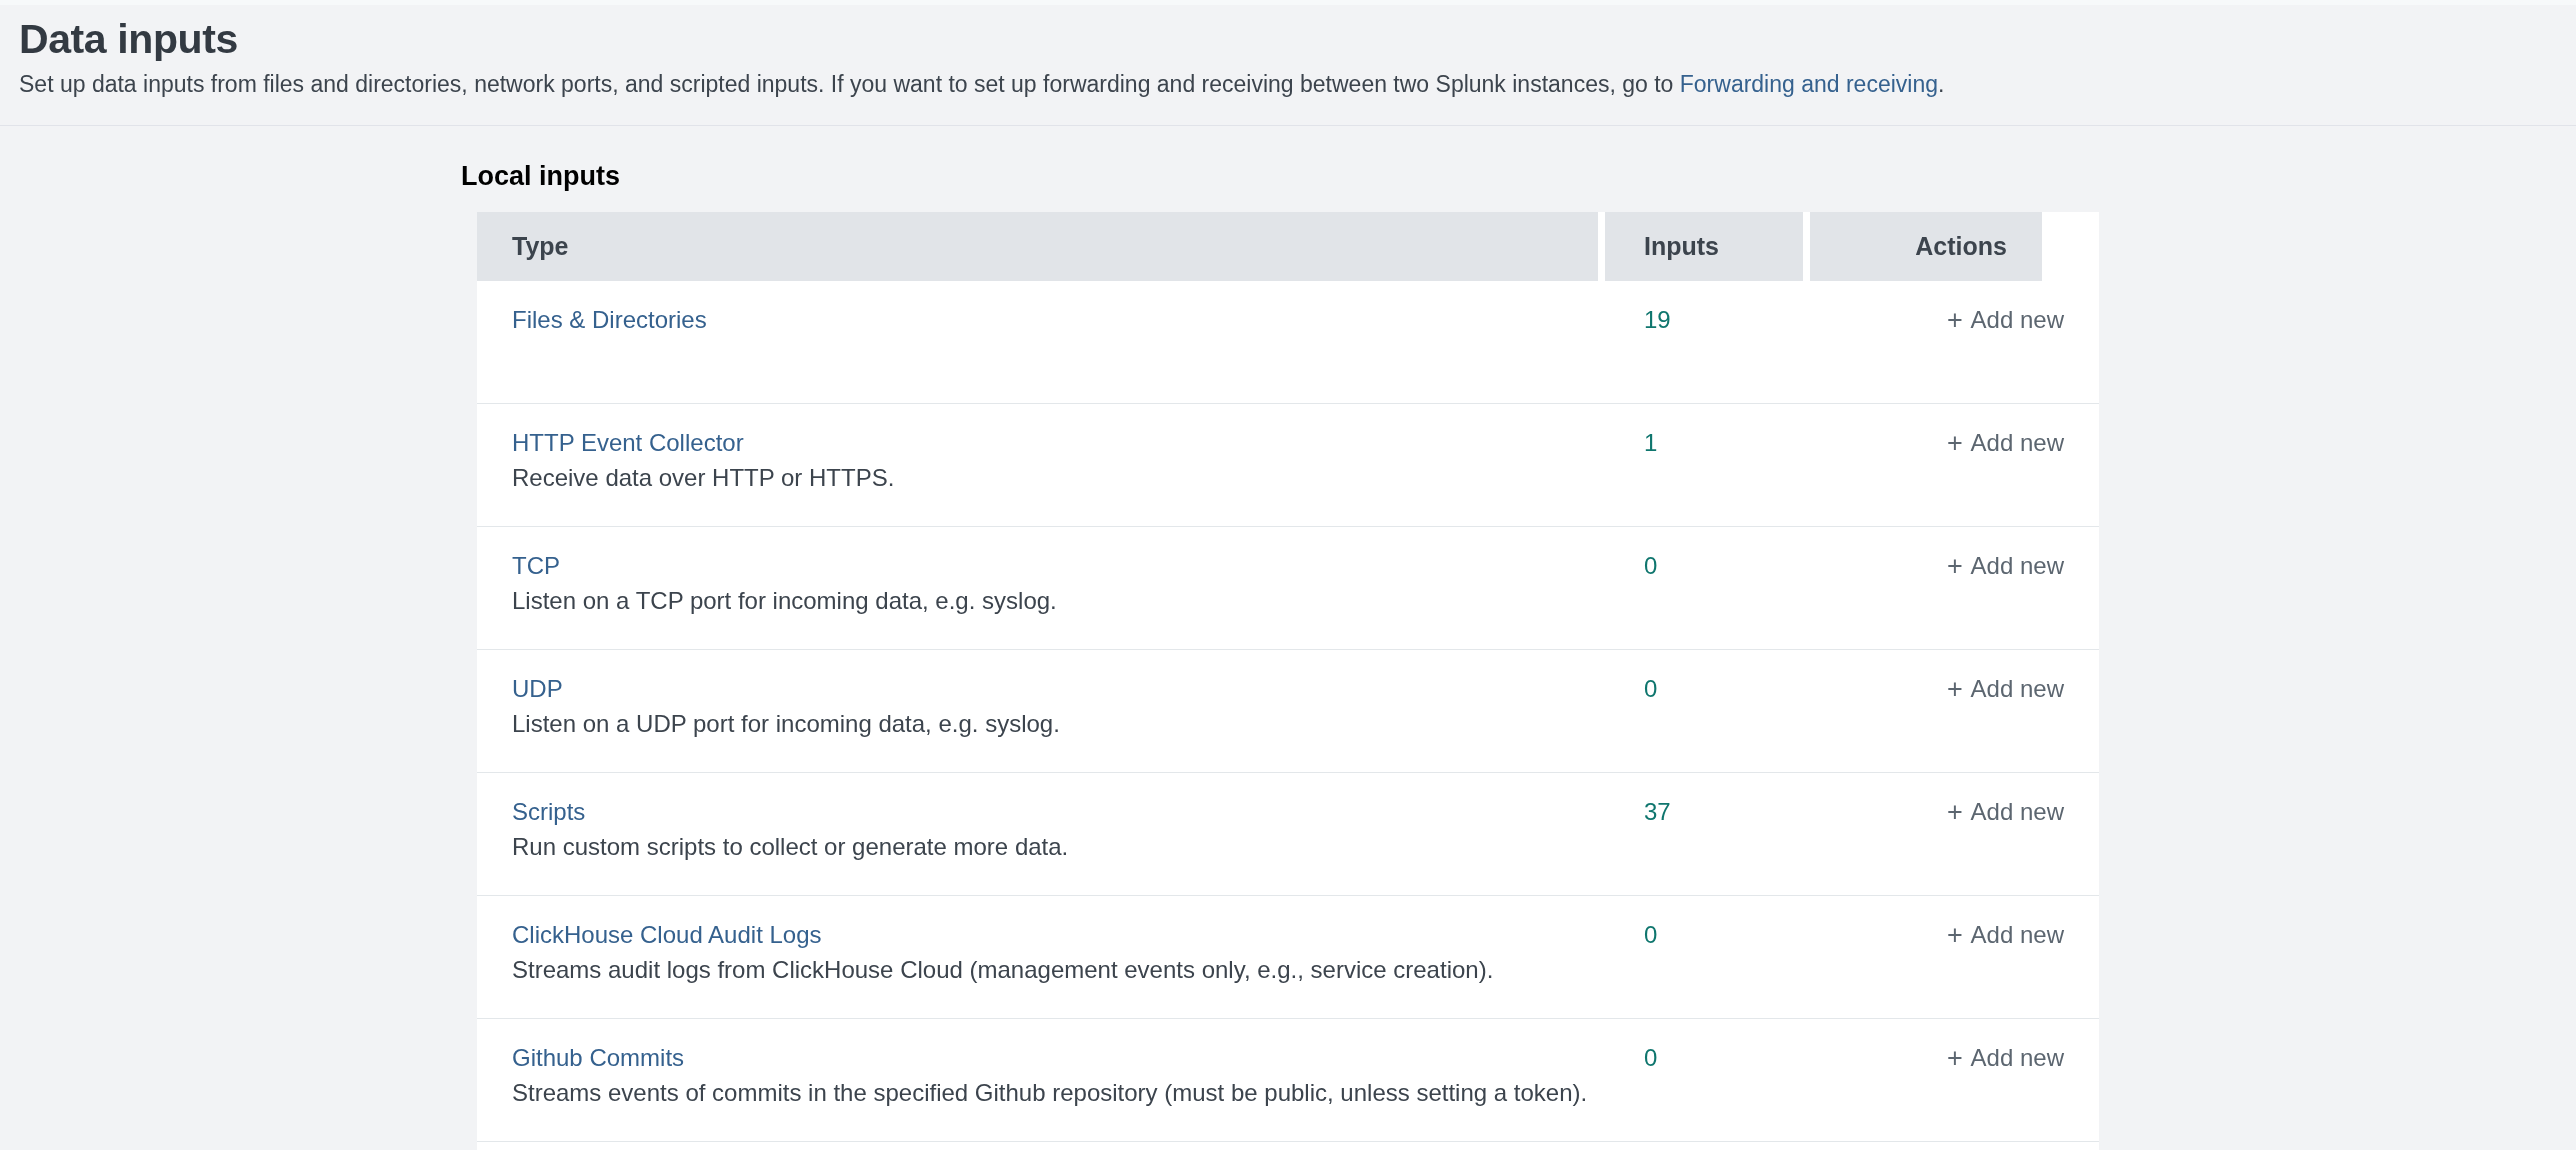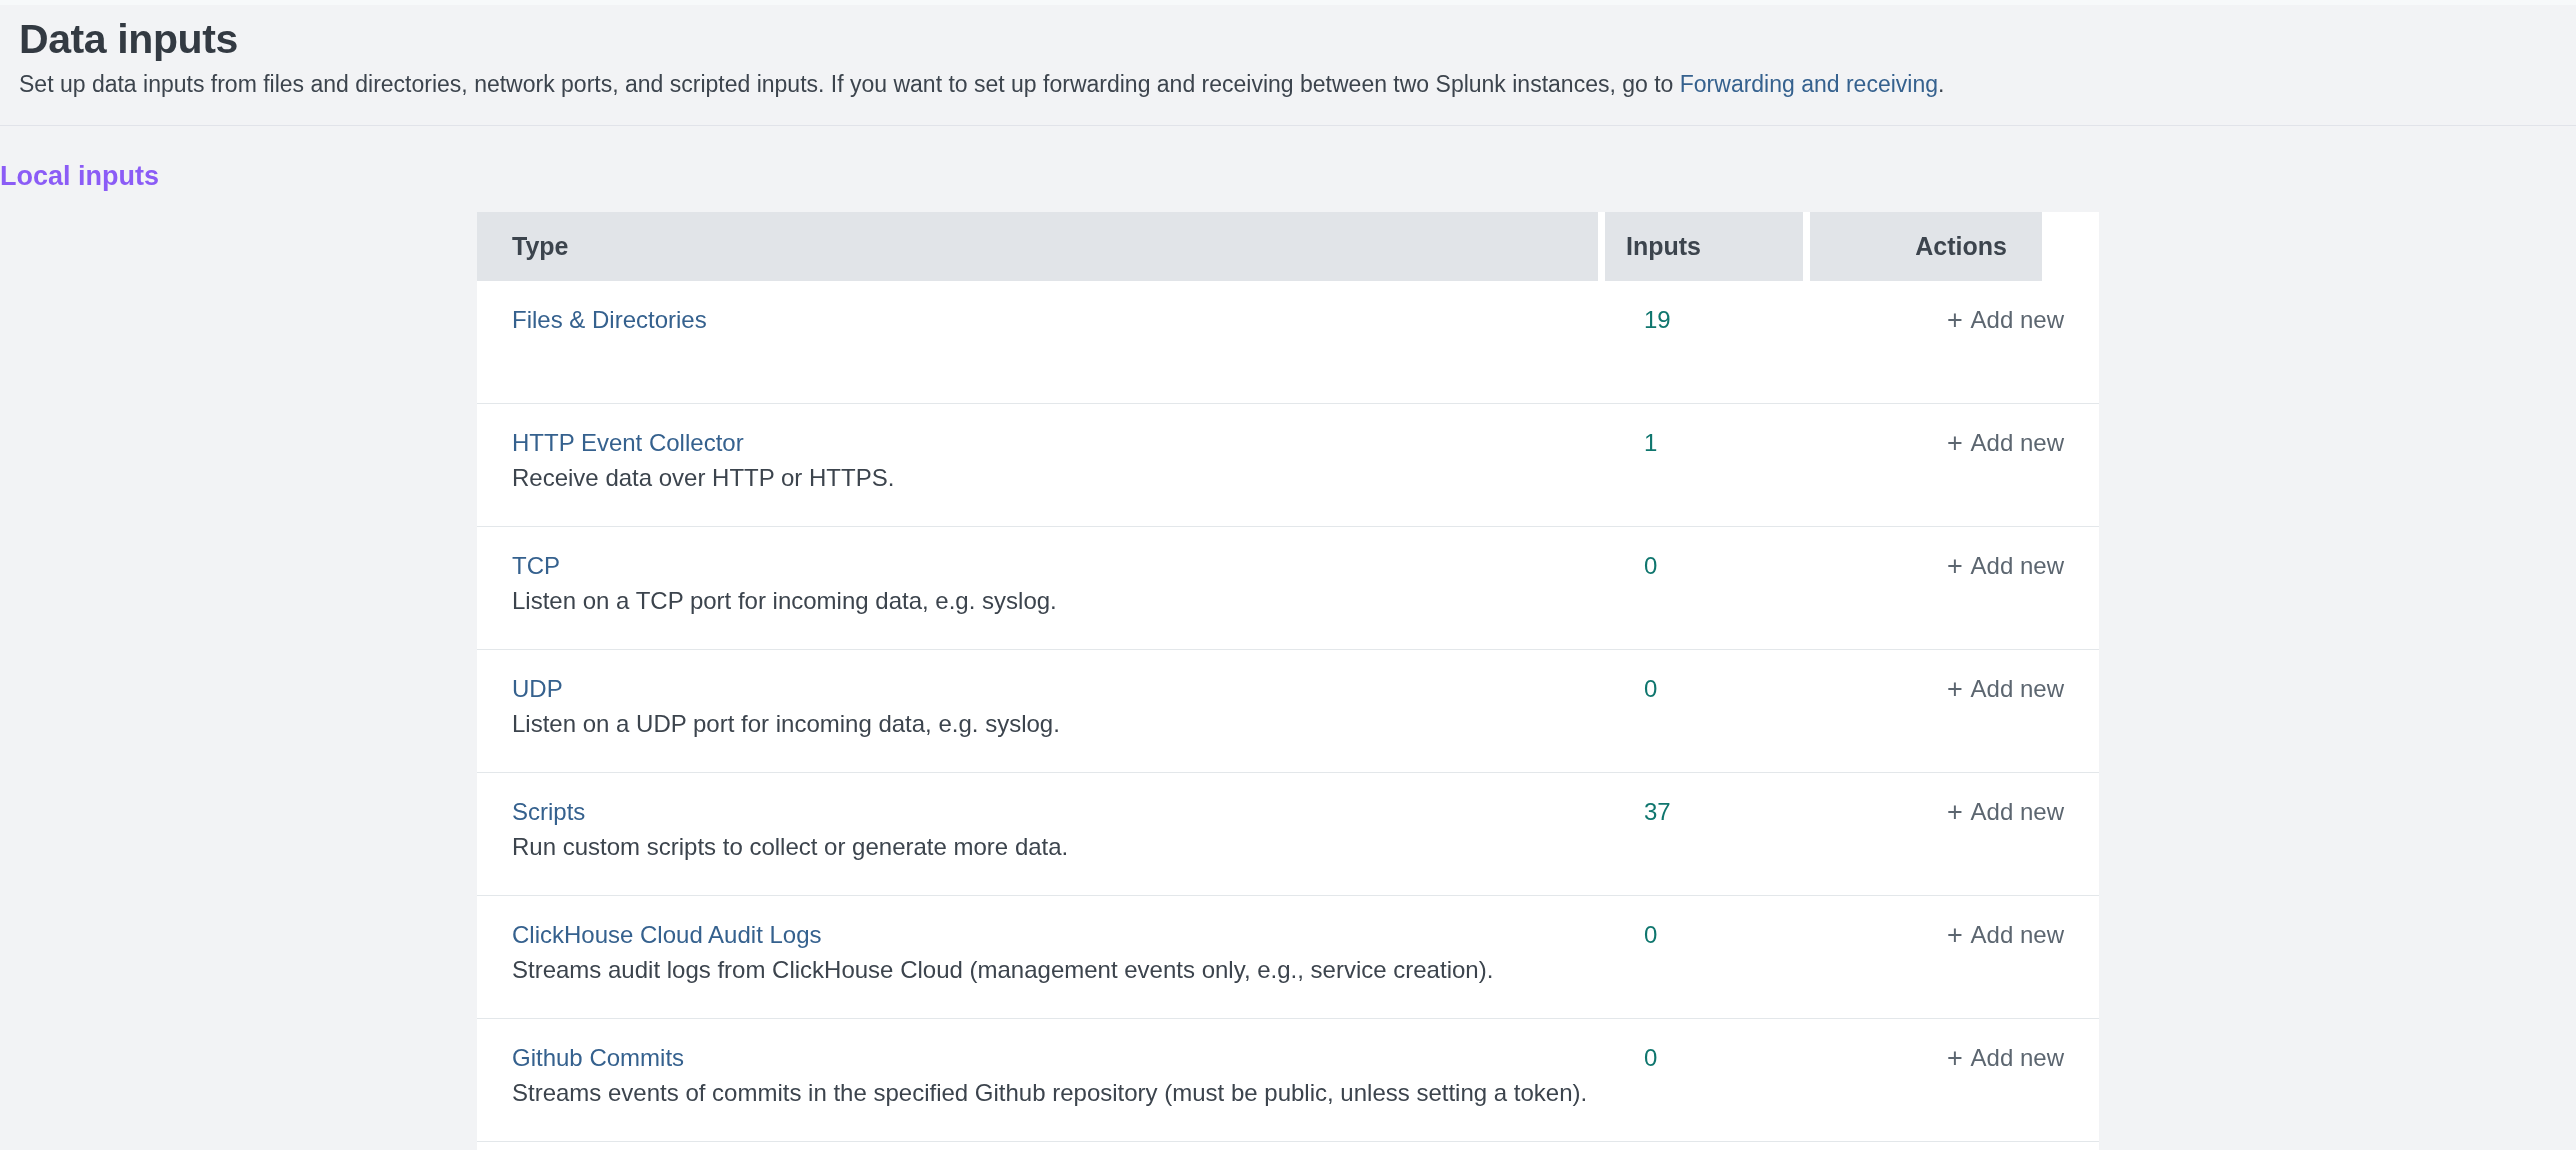--- a/index.html
+++ b/index.html
@@ -35,23 +35,24 @@
   }
   a.text-link {
     color: #35618e;
     text-decoration: none;
     cursor: pointer;
   }
 
   
   .content { padding-top: 33px; }
   .section-heading {
+    margin-left: 461px;
     font-size: 27px;
     font-weight: 700;
-    color: #8b5cf6;
+    color: #000000;
     line-height: 35px;
   }
 
   .inputs-table {
     margin: 18px 0 0 477px;
     width: 1622px;
     background: #ffffff;
   }
   .thead {
     display: flex;
@@ -60,21 +61,21 @@
   }
   .th {
     background: #e1e4e8;
     display: flex;
     align-items: center;
     font-size: 25px;
     font-weight: 700;
     color: #3c444d;
   }
   .th.col-type   { width: 1121px; padding-left: 35px; margin-right: 7px; }
-  .th.col-inputs { width: 198px;  padding-left: 21px; margin-right: 7px; }
+  .th.col-inputs { width: 198px;  padding-left: 39px; margin-right: 7px; }
   .th.col-actions{ width: 232px;  justify-content: flex-end; padding-right: 35px; }
 
   .tbody { background: #ffffff; }
   .tr {
     display: flex;
     height: 123px;
     border-bottom: 1.7px solid #e3e7ea;
     background: #ffffff;
   }
   .td { padding-top: 22.4px; font-size: 24px; line-height: 33px; }

